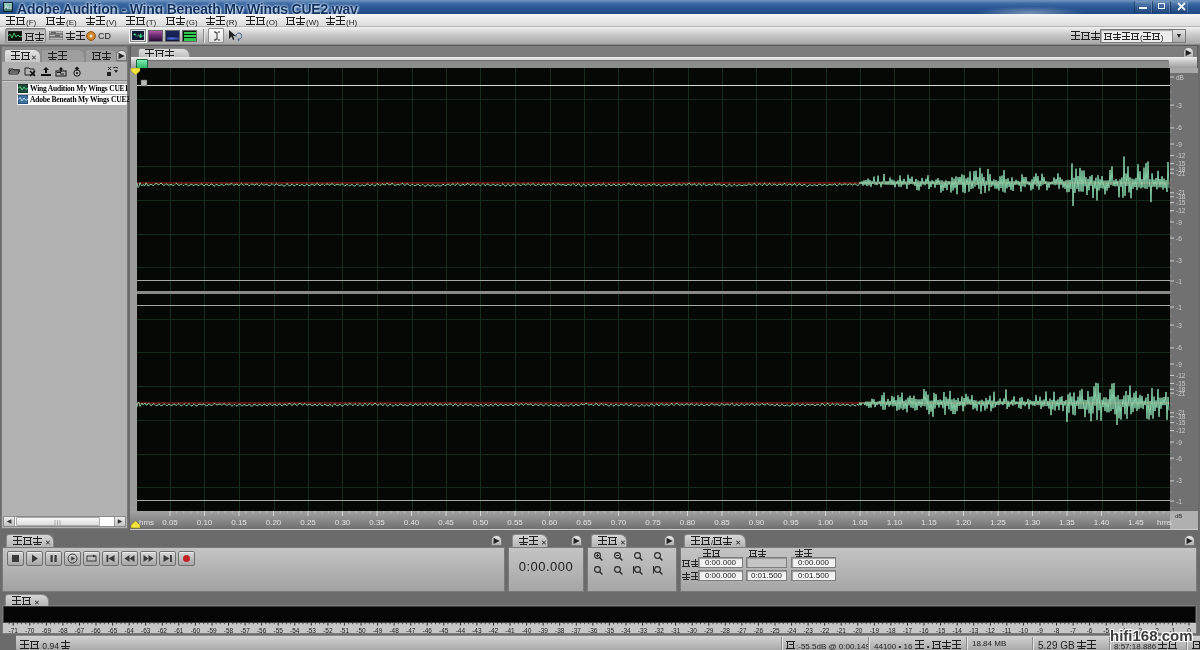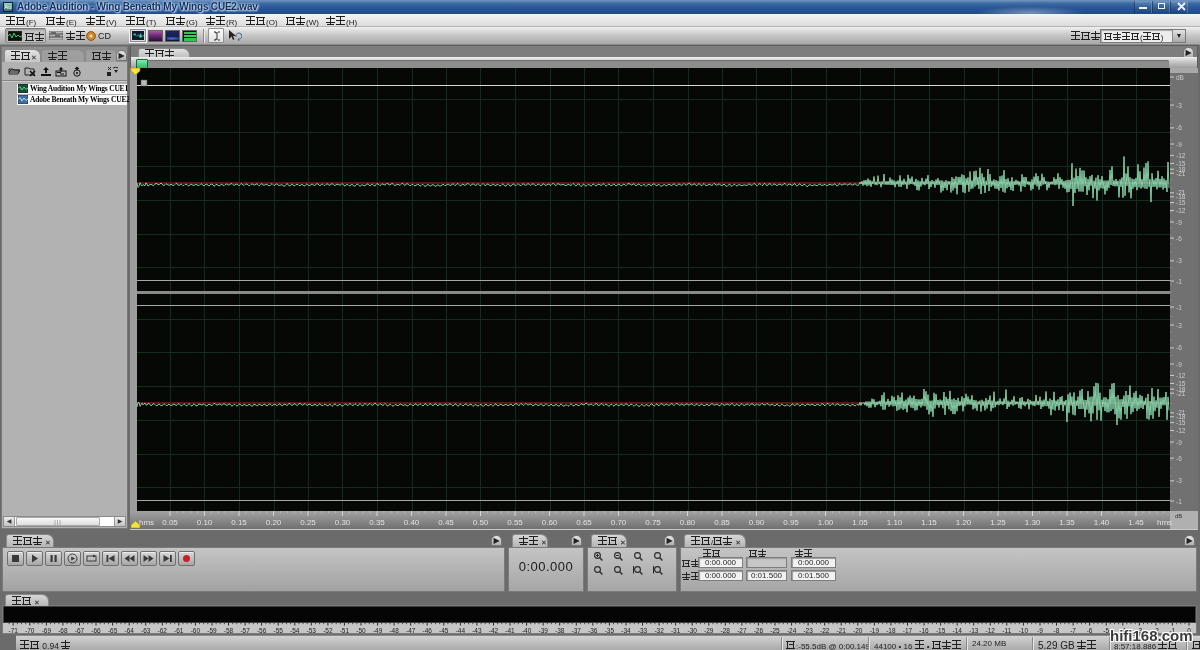--- a/index.html
+++ b/index.html
@@ -18,21 +18,21 @@
 .fld{position:absolute;background:#f2f2f2;border:1px solid #7d7d7d;
  box-shadow:inset 1px 1px 1px #999;font-size:8px;color:#1c1c1c;text-align:center}
 .tbtn{position:absolute;background:linear-gradient(#d8d8d8,#a6a6a6);
  border:1px solid #6f6f6f;border-radius:2px;box-shadow:inset 0 1px 0 #eee}
 </style></head><body>
 <div class="ab" style="left:0;top:0;width:1200px;height:14px;
  background:linear-gradient(180deg,#7296c2 0%,#3c6ba3 25%,#2a5795 55%,#1f4a85 100%);">
 <div class="ab" style="left:960px;top:0;width:220px;height:14px;
  background:radial-gradient(ellipse 75px 9px at 70px 13px,rgba(255,255,255,.38),rgba(255,255,255,0) 72%);"></div>
 <div class="ab" style="left:3px;top:2px;width:10px;height:10px;background:linear-gradient(#9fd6c8,#2e6e62);border:1px solid #123;color:#fff;font-size:6px;text-align:center;line-height:9px">Au</div>
-<div class="ab" style="left:17px;top:2px;font-size:10px;font-weight:bold;letter-spacing:-0.2px;color:#10305e;
+<div class="ab" style="left:17px;top:2px;font-size:14px;font-weight:bold;letter-spacing:-0.2px;color:#10305e;
  text-shadow:0 0 3px #cfe0f5,0 0 2px #cfe0f5,1px 1px 2px #cfe0f5;white-space:nowrap">Adobe Audition - Wing Beneath My Wings CUE2.wav</div>
 <div class="ab" style="left:1134px;top:1px;width:18px;height:12px;background:linear-gradient(rgba(255,255,255,.13),rgba(0,0,0,.08));border-left:1px solid rgba(20,40,70,.55);border-right:1px solid rgba(140,170,205,.4)"></div>
     <div class="ab" style="left:1152px;top:1px;width:18px;height:12px;background:linear-gradient(rgba(255,255,255,.13),rgba(0,0,0,.08));border-left:1px solid rgba(20,40,70,.55);border-right:1px solid rgba(140,170,205,.4)"></div>
     <div class="ab" style="left:1170px;top:1px;width:18px;height:12px;background:linear-gradient(rgba(255,255,255,.13),rgba(0,0,0,.08));border-left:1px solid rgba(20,40,70,.55);border-right:1px solid rgba(140,170,205,.4)"></div>
     <div class="ab" style="left:1139px;top:7px;width:8px;height:2px;background:#f0f4fa"></div>
     <div class="ab" style="left:1158px;top:3px;width:7px;height:6px;border:1.5px solid #f0f4fa"></div>
     <svg class="ab" style="left:1177px;top:2px" width="9" height="9">
 <path d="M1,1 L8,8 M8,1 L1,8" stroke="#f0f4fa" stroke-width="1.8"></path>
     </svg>
   </div>
@@ -999,21 +999,21 @@
     <text x="10.2" y="9.5" font-size="6.5" fill="#1c1c1c" text-anchor="middle" font-family="Liberation Sans">-71</text>
     <line x1="6.1" y1="0" x2="6.1" y2="1.2" stroke="#444"></line>
   </svg>
 <div class="ab" style="left:16px;top:635px;width:1200px;height:15px;background:linear-gradient(#d2d2d2,#aaaaaa);border-top:1px solid #8a8a8a">
     <div class="ab" style="left:4px;top:4px;font-size:8.5px;color:#222"><i class="g9a" style="vertical-align:0px"></i><i class="g9b" style="vertical-align:0px"></i> 0.94 <i class="g9c" style="vertical-align:0px"></i></div>
     <div class="ab" style="left:765px;top:1px;width:1px;height:13px;background:#8a8a8a;box-shadow:1px 0 0 #e5e5e5"></div>
     <div class="ab" style="left:770px;top:4px;font-size:8px;color:#222"><i class="g9b" style="vertical-align:0px"></i>:-55.5dB @ 0:00.149</div>
     <div class="ab" style="left:852px;top:1px;width:1px;height:13px;background:#8a8a8a;box-shadow:1px 0 0 #e5e5e5"></div>
     <div class="ab" style="left:858px;top:4px;font-size:8px;color:#222">44100 • 16 <i class="g9a" style="vertical-align:0px"></i> • <i class="g9b" style="vertical-align:0px"></i><i class="g9c" style="vertical-align:0px"></i><i class="g9a" style="vertical-align:0px"></i></div>
     <div class="ab" style="left:950px;top:1px;width:1px;height:13px;background:#8a8a8a;box-shadow:1px 0 0 #e5e5e5"></div>
-    <div class="ab" style="left:956px;top:4px;font-size:8px;color:#222">24.20 MB</div>
+    <div class="ab" style="left:956px;top:4px;font-size:8px;color:#222">18.84 MB</div>
     <div class="ab" style="left:1016px;top:1px;width:1px;height:13px;background:#8a8a8a;box-shadow:1px 0 0 #e5e5e5"></div>
     <div class="ab" style="left:1022px;top:4px;font-size:10px;color:#222">5.29 GB <i class="g9c" style="vertical-align:0px"></i><i class="g9a" style="vertical-align:0px"></i></div>
     <div class="ab" style="left:1093px;top:1px;width:1px;height:13px;background:#8a8a8a;box-shadow:1px 0 0 #e5e5e5"></div>
     <div class="ab" style="left:1098px;top:4px;font-size:8px;color:#222">8:57:18.886 <i class="g9a" style="vertical-align:0px"></i><i class="g9b" style="vertical-align:0px"></i></div>
     <div class="ab" style="left:1170px;top:1px;width:1px;height:13px;background:#8a8a8a;box-shadow:1px 0 0 #e5e5e5"></div>
     <div class="ab" style="left:1176px;top:4px;font-size:8px;color:#222"><i class="g9b" style="vertical-align:0px"></i><i class="g9c" style="vertical-align:0px"></i></div>
   </div>
 <div class="ab" style="left:1110px;top:628px;font-size:15px;font-weight:bold;color:#3c3c3c;
  text-shadow:-1px -1px 0 #fff,1px -1px 0 #fff,-1px 1px 0 #fff,1px 1px 0 #fff,0 0 2px #fff;z-index:50">hifi168.com</div>
 </body></html>

